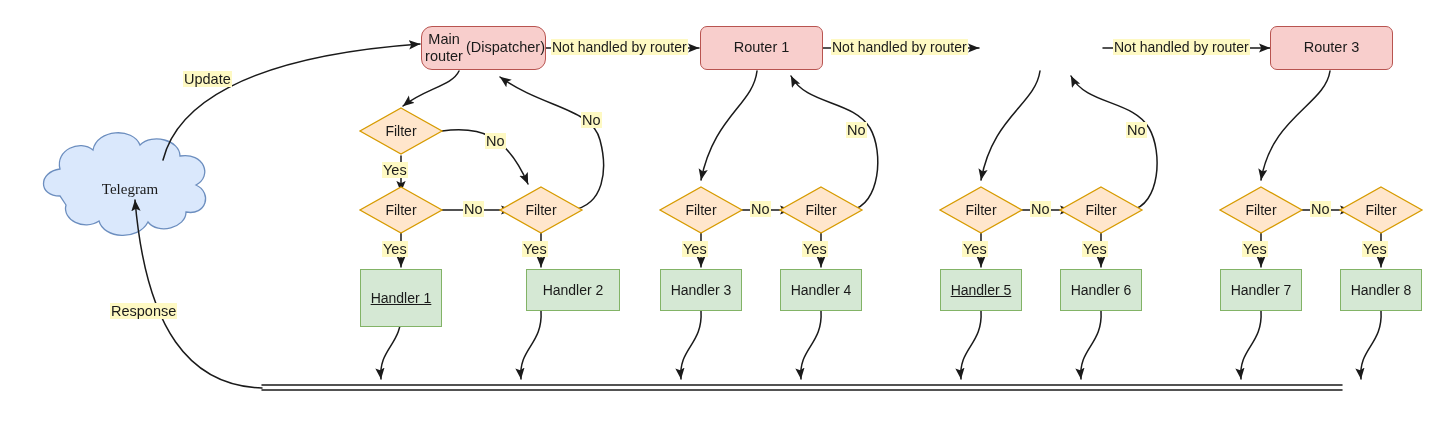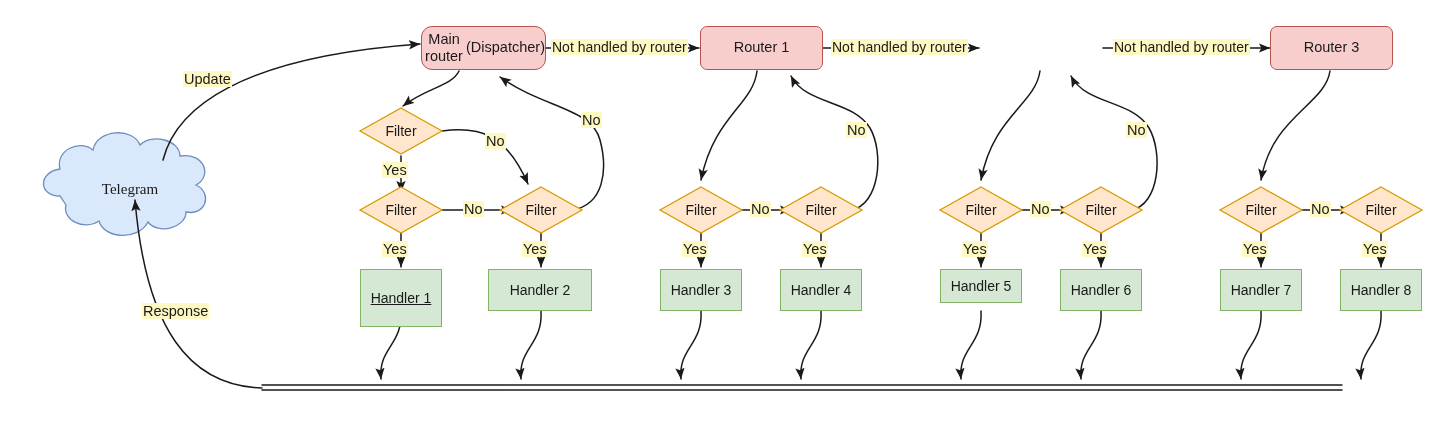--- a/index.html
+++ b/index.html
@@ -114,30 +114,30 @@
   <div class="diamondtext" style="left:361px;top:202px;">Filter</div>
   <div class="diamondtext" style="left:501px;top:202px;">Filter</div>
   <div class="diamondtext" style="left:661px;top:202px;">Filter</div>
   <div class="diamondtext" style="left:781px;top:202px;">Filter</div>
   <div class="diamondtext" style="left:941px;top:202px;">Filter</div>
   <div class="diamondtext" style="left:1061px;top:202px;">Filter</div>
   <div class="diamondtext" style="left:1221px;top:202px;">Filter</div>
   <div class="diamondtext" style="left:1341px;top:202px;">Filter</div>
 
   <div class="node handler" style="left:360px;top:269px;width:82px;height:58px;text-decoration:underline;">Handler 1</div>
-  <div class="node handler" style="left:488px;top:269px;width:104px;height:42px;">Handler 2</div>
+  <div class="node handler" style="left:526px;top:269px;width:94px;height:42px;">Handler 2</div>
   <div class="node handler" style="left:660px;top:269px;width:82px;height:42px;">Handler 3</div>
   <div class="node handler" style="left:780px;top:269px;width:82px;height:42px;">Handler 4</div>
-  <div class="node handler" style="left:940px;top:269px;width:82px;height:34px;">Handler 5</div>
+  <div class="node handler" style="left:940px;top:269px;width:82px;height:42px;text-decoration:underline;">Handler 5</div>
   <div class="node handler" style="left:1060px;top:269px;width:82px;height:42px;">Handler 6</div>
   <div class="node handler" style="left:1220px;top:269px;width:82px;height:42px;">Handler 7</div>
   <div class="node handler" style="left:1340px;top:269px;width:82px;height:42px;">Handler 8</div>
 
   <div class="elabel" style="left:183px;top:71px;">Update</div>
-  <div class="elabel" style="left:110px;top:303px;margin-left:32px;">Response</div>
+  <div class="elabel" style="left:110px;top:303px;">Response</div>
 
   <div class="elabel sm" style="left:551px;top:39px;">Not handled by router</div>
   <div class="elabel sm" style="left:831px;top:39px;">Not handled by router</div>
   <div class="elabel sm" style="left:1113px;top:39px;">Not handled by router</div>
 
   <div class="elabel" style="left:382px;top:162px;">Yes</div>
   <div class="elabel" style="left:382px;top:241px;">Yes</div>
   <div class="elabel" style="left:522px;top:241px;">Yes</div>
   <div class="elabel" style="left:682px;top:241px;">Yes</div>
   <div class="elabel" style="left:802px;top:241px;">Yes</div>

